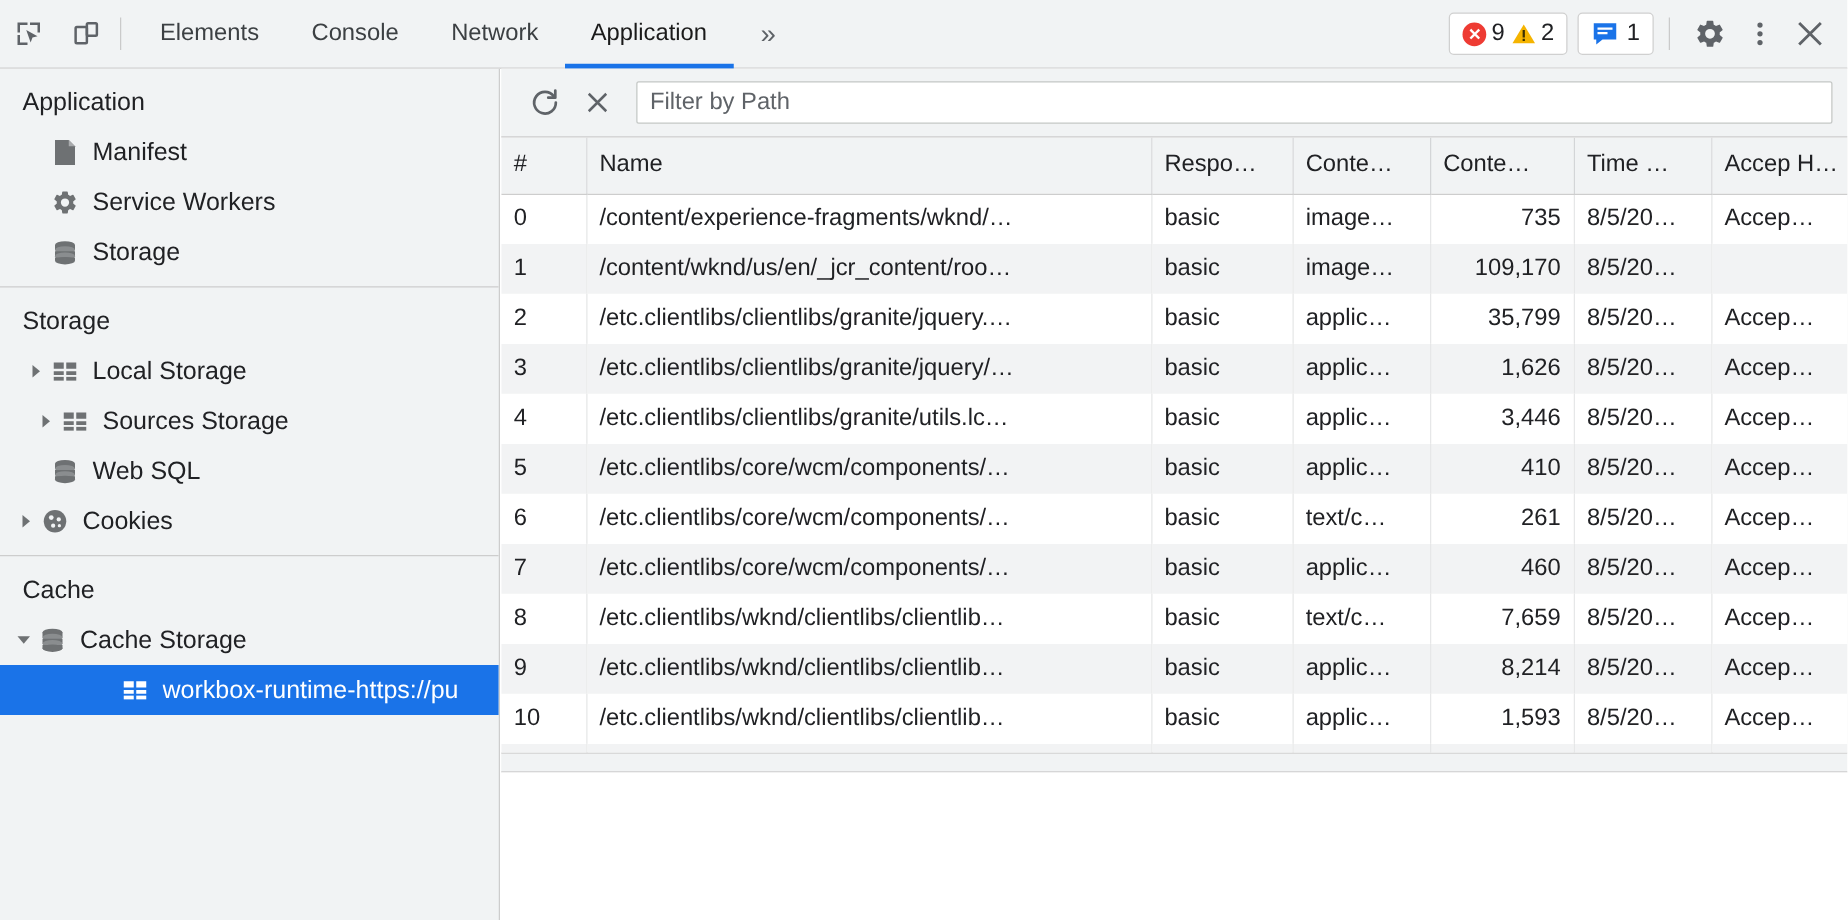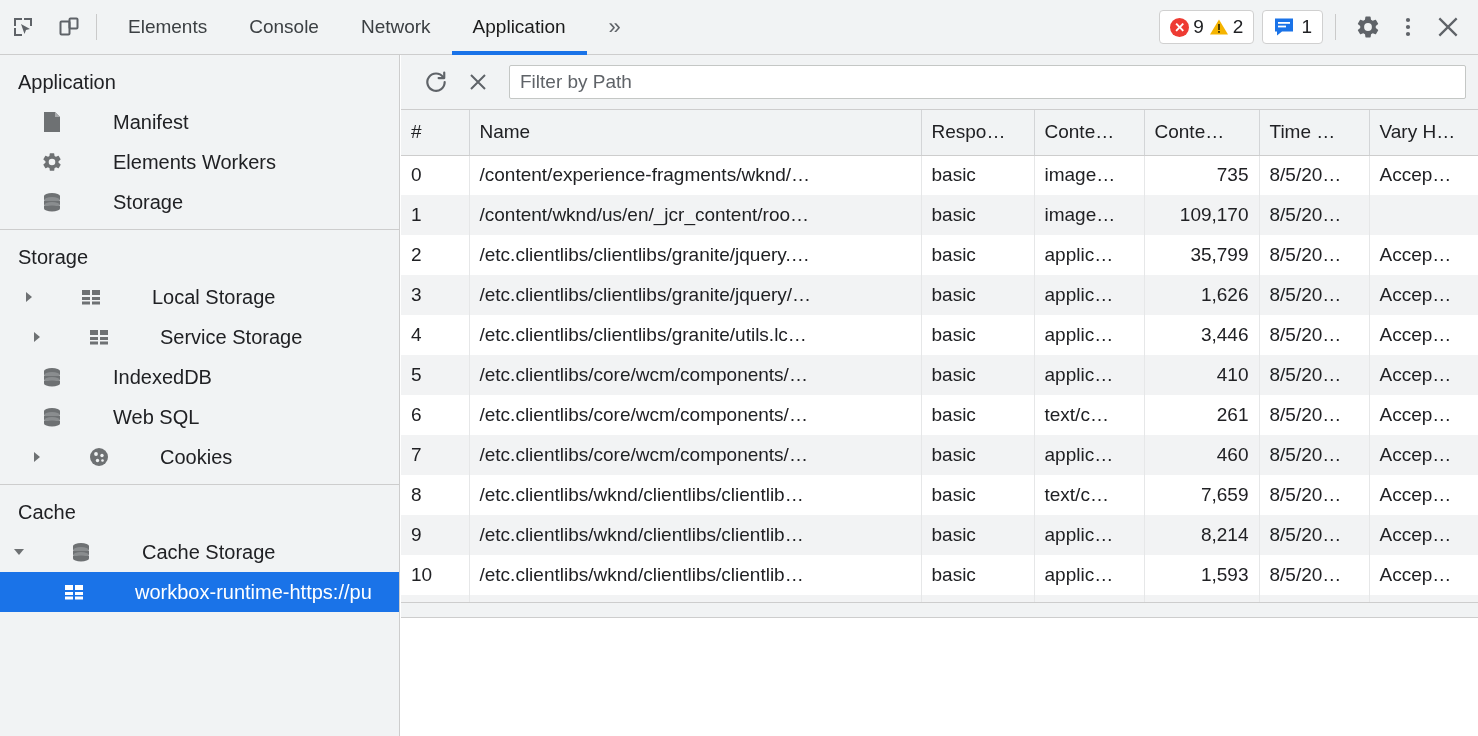--- a/index.html
+++ b/index.html
@@ -79,35 +79,35 @@
     overflow: hidden;
   }
   .side-section { padding: 0; }
   .side-sep { height: 1px; background: #cdcdcd; margin: 7px 0 0 0; }
   .sec-title {
     font-size: 20px; color: #202124; padding: 16px 0 8px 18px;
   }
   .side-row {
     display: flex; align-items: center; height: 40px;
     padding-left: 18px; font-size: 20px; color: #202124;
-    cursor: pointer; white-space: nowrap; gap: 39px;
+    cursor: pointer; white-space: nowrap;
   }
   .side-row.selected { background: #1a73e8; color: #ffffff; }
   .twisty {
     width: 22px; flex: 0 0 22px; display: flex; align-items: center; justify-content: center;
     cursor: pointer;
   }
   .twisty svg { display: block; }
   .side-ico {
     width: 24px; flex: 0 0 24px; height: 24px; margin-right: 10px;
     display: flex; align-items: center; justify-content: center;
   }
   .side-label { overflow: hidden; }
   .indent-1 { padding-left: 40px; }
-  .indent-2 { padding-left: 62px; }
+  .indent-2 { padding-left: 96px; }
 
   
   .main {
     position: absolute; left: 401px; top: 55px; width: 1077px; height: 681px;
     background: #ffffff;
   }
   .filter-bar {
     display: flex; align-items: center; height: 55px;
     background: #f1f3f4; border-bottom: 1px solid #cdcdcd;
     padding: 0 12px 0 14px;
@@ -257,21 +257,21 @@
             </svg>
         </span>
         <span class="side-label">Manifest</span>
       </div>
       <div class="side-row indent-1">
         <span class="side-ico">
           <svg width="22" height="22" viewBox="0 0 24 24">
               <path fill="#6e7173" d="M19.14 12.94a7.07 7.07 0 0 0 0-1.88l2.03-1.58a.5.5 0 0 0 .12-.64l-1.92-3.32a.5.5 0 0 0-.6-.22l-2.39.96a7.03 7.03 0 0 0-1.62-.94l-.36-2.54a.5.5 0 0 0-.5-.42h-3.84a.5.5 0 0 0-.5.42l-.36 2.54c-.58.24-1.12.56-1.62.94l-2.39-.96a.5.5 0 0 0-.6.22L2.71 8.84a.5.5 0 0 0 .12.64l2.03 1.58a7.07 7.07 0 0 0 0 1.88l-2.03 1.58a.5.5 0 0 0-.12.64l1.92 3.32c.13.22.38.3.6.22l2.39-.96c.5.38 1.04.7 1.62.94l.36 2.54c.04.24.25.42.5.42h3.84c.25 0 .46-.18.5-.42l.36-2.54c.58-.24 1.12-.56 1.62-.94l2.39.96c.22.08.47 0 .6-.22l1.92-3.32a.5.5 0 0 0-.12-.64l-2.03-1.58ZM12 15.6A3.6 3.6 0 1 1 12 8.4a3.6 3.6 0 0 1 0 7.2Z"></path>
             </svg>
         </span>
-        <span class="side-label">Elements Workers</span>
+        <span class="side-label">Service Workers</span>
       </div>
       <div class="side-row indent-1">
         <span class="side-ico">
           <svg width="22" height="22" viewBox="0 0 22 22">
             <ellipse cx="11" cy="5" rx="8" ry="3" fill="#6e7173"></ellipse>
             <rect x="3" y="5" width="16" height="4" fill="#6e7173"></rect>
               <ellipse cx="11" cy="9" rx="8" ry="3" fill="#8a8d8f"></ellipse>
             <rect x="3" y="10" width="16" height="4" fill="#6e7173"></rect>
               <ellipse cx="11" cy="14" rx="8" ry="3" fill="#8a8d8f"></ellipse>
             <rect x="3" y="15" width="16" height="2.5" fill="#6e7173"></rect>
@@ -315,54 +315,40 @@
         <span class="side-ico">
           <svg width="22" height="20" viewBox="0 0 22 20">
             <rect x="2" y="3" width="8" height="5" fill="#6e7173"></rect>
               <rect x="12" y="3" width="8" height="5" fill="#6e7173"></rect>
             <rect x="2" y="10" width="8" height="3" fill="#6e7173"></rect>
               <rect x="12" y="10" width="8" height="3" fill="#6e7173"></rect>
             <rect x="2" y="14.5" width="8" height="3" fill="#6e7173"></rect>
               <rect x="12" y="14.5" width="8" height="3" fill="#6e7173"></rect>
           </svg>
         </span>
-        <span class="side-label">Service Storage</span>
-      </div>
+        <span class="side-label">Sources Storage</span>
+      </div>
+
 
       <div class="side-row indent-1">
         <span class="side-ico">
           <svg width="22" height="22" viewBox="0 0 22 22">
             <ellipse cx="11" cy="5" rx="8" ry="3" fill="#6e7173"></ellipse>
             <rect x="3" y="5" width="16" height="4" fill="#6e7173"></rect>
               <ellipse cx="11" cy="9" rx="8" ry="3" fill="#8a8d8f"></ellipse>
             <rect x="3" y="10" width="16" height="4" fill="#6e7173"></rect>
               <ellipse cx="11" cy="14" rx="8" ry="3" fill="#8a8d8f"></ellipse>
             <rect x="3" y="15" width="16" height="2.5" fill="#6e7173"></rect>
               <ellipse cx="11" cy="17.5" rx="8" ry="3" fill="#6e7173"></ellipse>
           </svg>
         </span>
-        <span class="side-label">IndexedDB</span>
-      </div>
-
-      <div class="side-row indent-1">
-        <span class="side-ico">
-          <svg width="22" height="22" viewBox="0 0 22 22">
-            <ellipse cx="11" cy="5" rx="8" ry="3" fill="#6e7173"></ellipse>
-            <rect x="3" y="5" width="16" height="4" fill="#6e7173"></rect>
-              <ellipse cx="11" cy="9" rx="8" ry="3" fill="#8a8d8f"></ellipse>
-            <rect x="3" y="10" width="16" height="4" fill="#6e7173"></rect>
-              <ellipse cx="11" cy="14" rx="8" ry="3" fill="#8a8d8f"></ellipse>
-            <rect x="3" y="15" width="16" height="2.5" fill="#6e7173"></rect>
-              <ellipse cx="11" cy="17.5" rx="8" ry="3" fill="#6e7173"></ellipse>
-          </svg>
-        </span>
         <span class="side-label">Web SQL</span>
       </div>
 
-      <div class="side-row" style="padding-left:26px">
+      <div class="side-row" style="padding-left:10px">
         <span class="twisty">
           <svg width="12" height="12" viewBox="0 0 12 12">
               <path d="M3 1 L9 6 L3 11 Z" fill="#6e7173"></path>
             </svg>
         </span>
         <span class="side-ico">
           <svg width="22" height="22" viewBox="0 0 22 22">
             <circle cx="11" cy="11" r="9" fill="#6e7173"></circle>
             <circle cx="8" cy="8" r="1.9" fill="#f1f3f4"></circle>
             <circle cx="14" cy="9.5" r="1.7" fill="#f1f3f4"></circle>
@@ -445,21 +431,21 @@
             <col class="col-vary">
         </colgroup>
         <thead>
           <tr>
             <th>#</th>
             <th>Name</th>
             <th>Respo…</th>
             <th>Conte…</th>
             <th>Conte…</th>
             <th>Time …</th>
-            <th>Vary H…</th>
+            <th>Accep H…</th>
           </tr>
         </thead>
         <tbody>
           <tr class="even">
             <td>0</td>
             <td>/content/experience-fragments/wknd/…</td>
             <td>basic</td>
             <td>image…</td>
             <td class="num-right">735</td>
             <td>8/5/20…</td>

